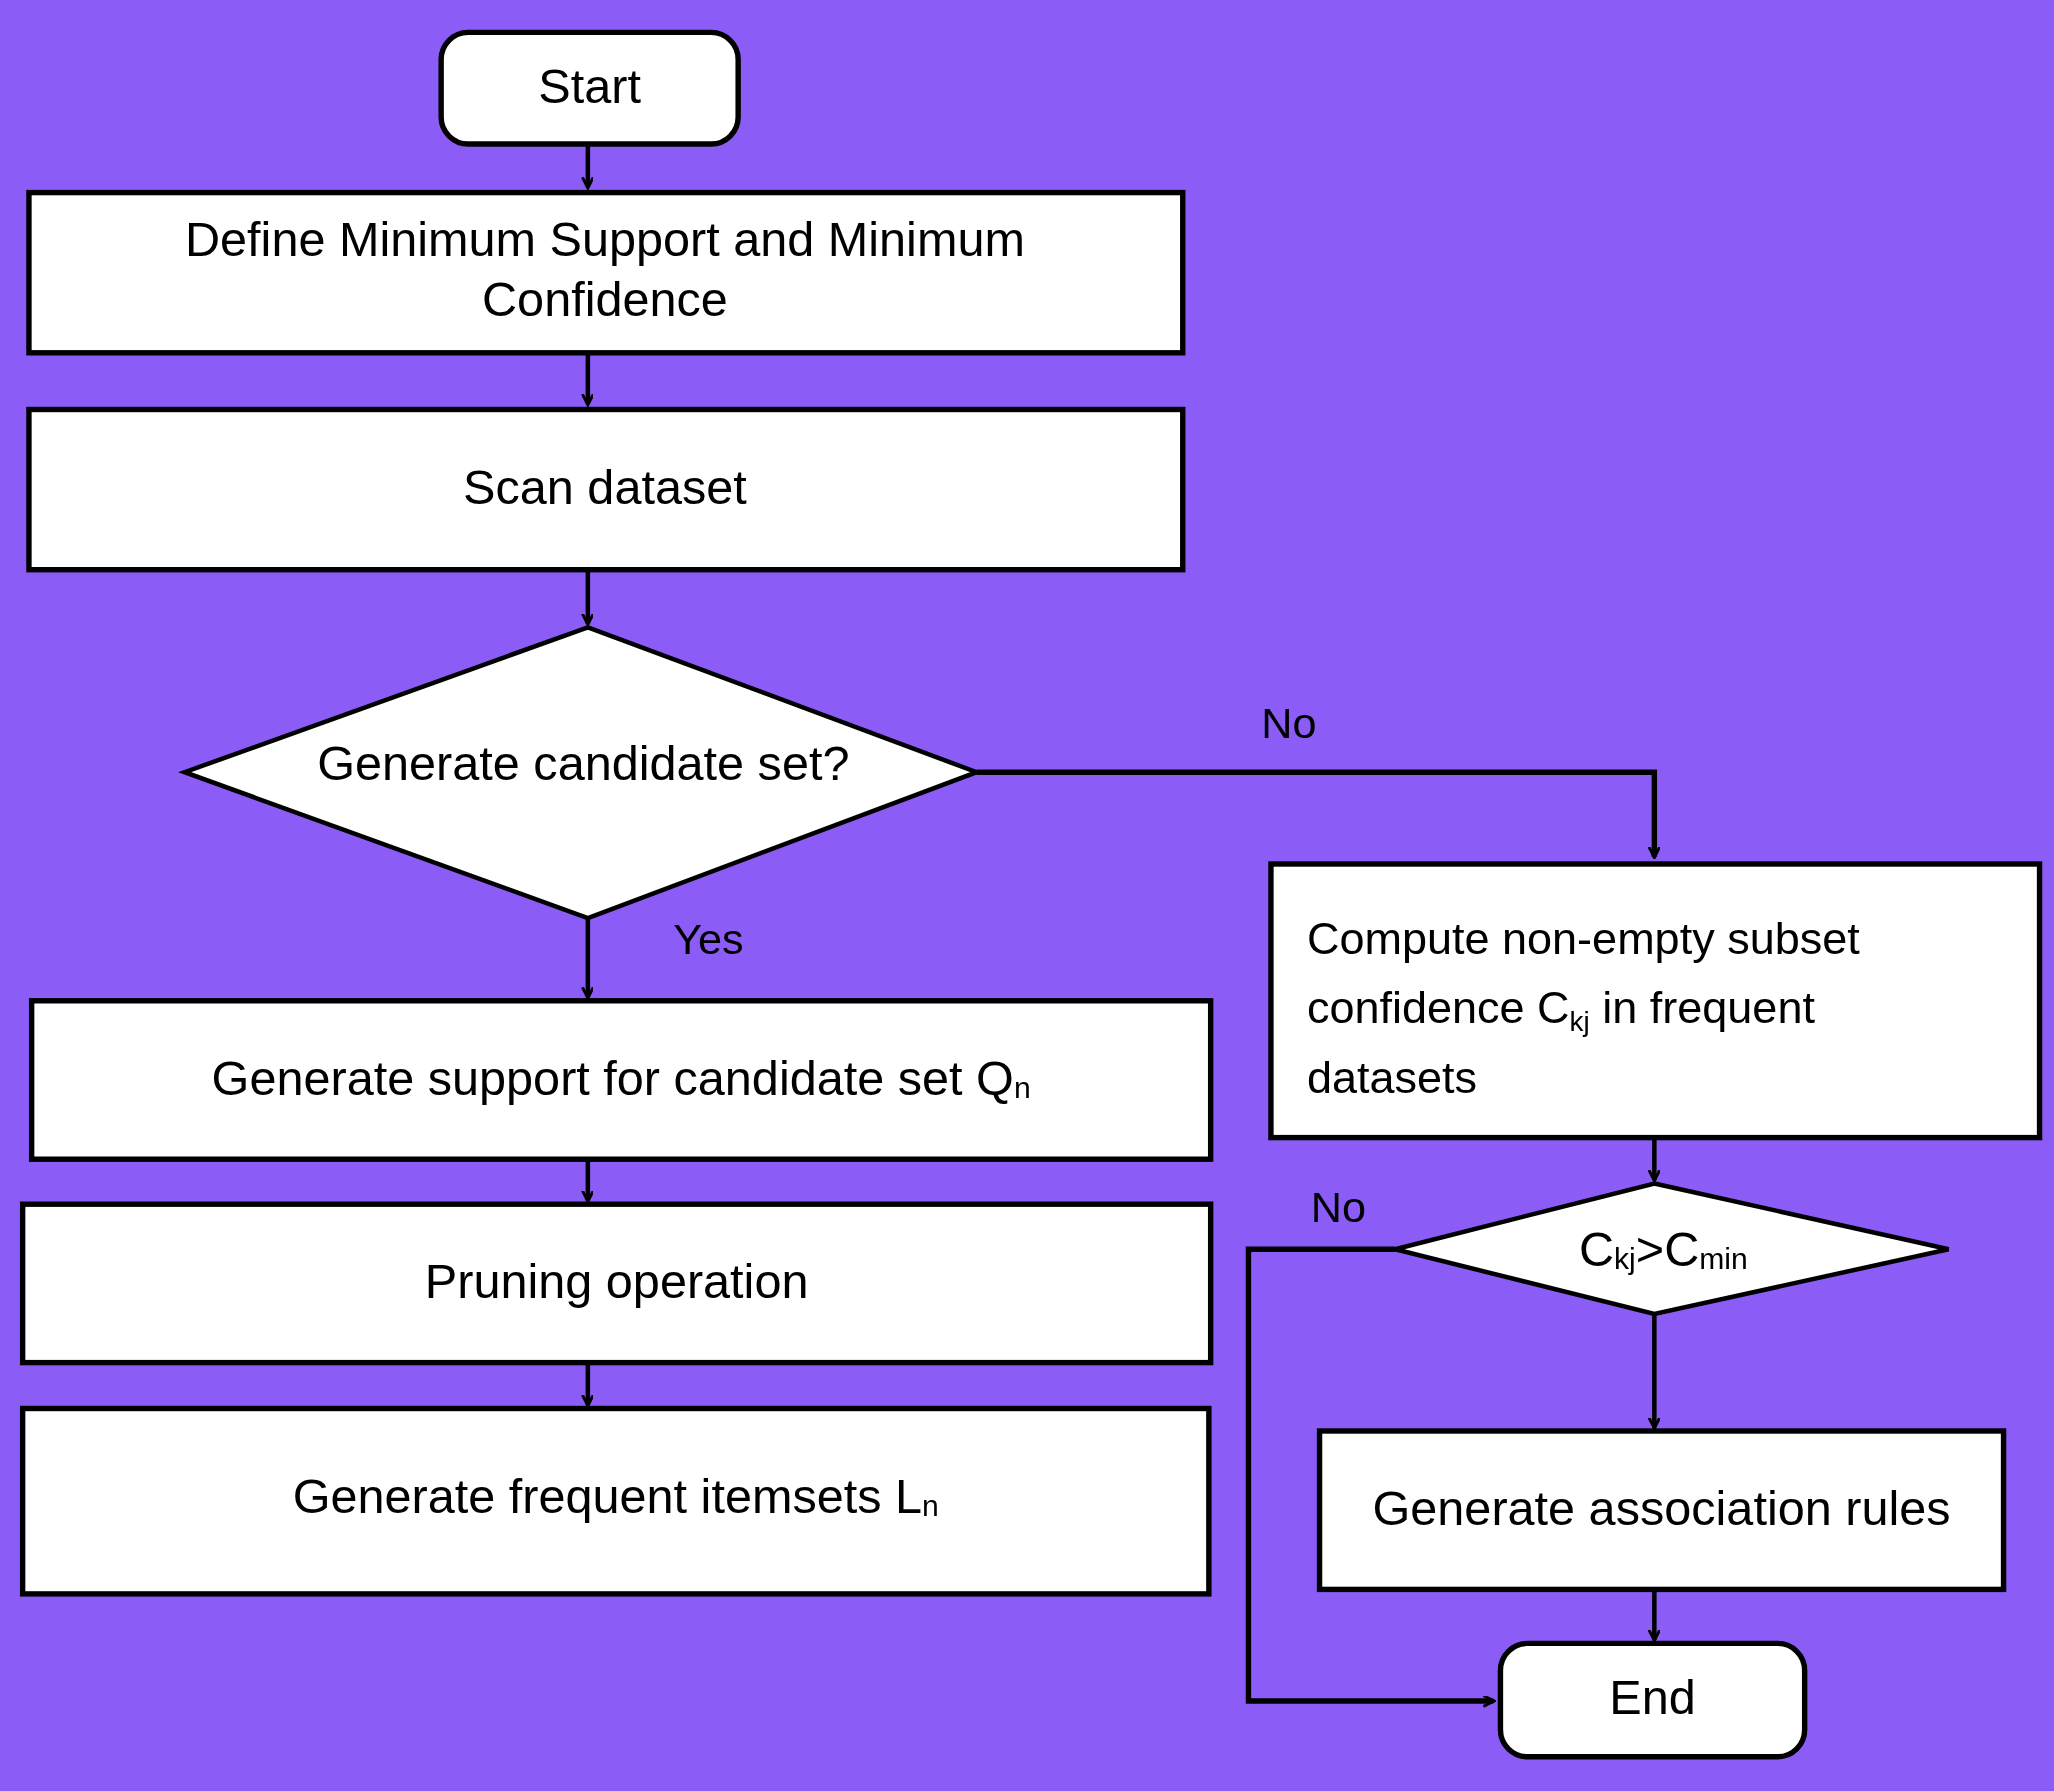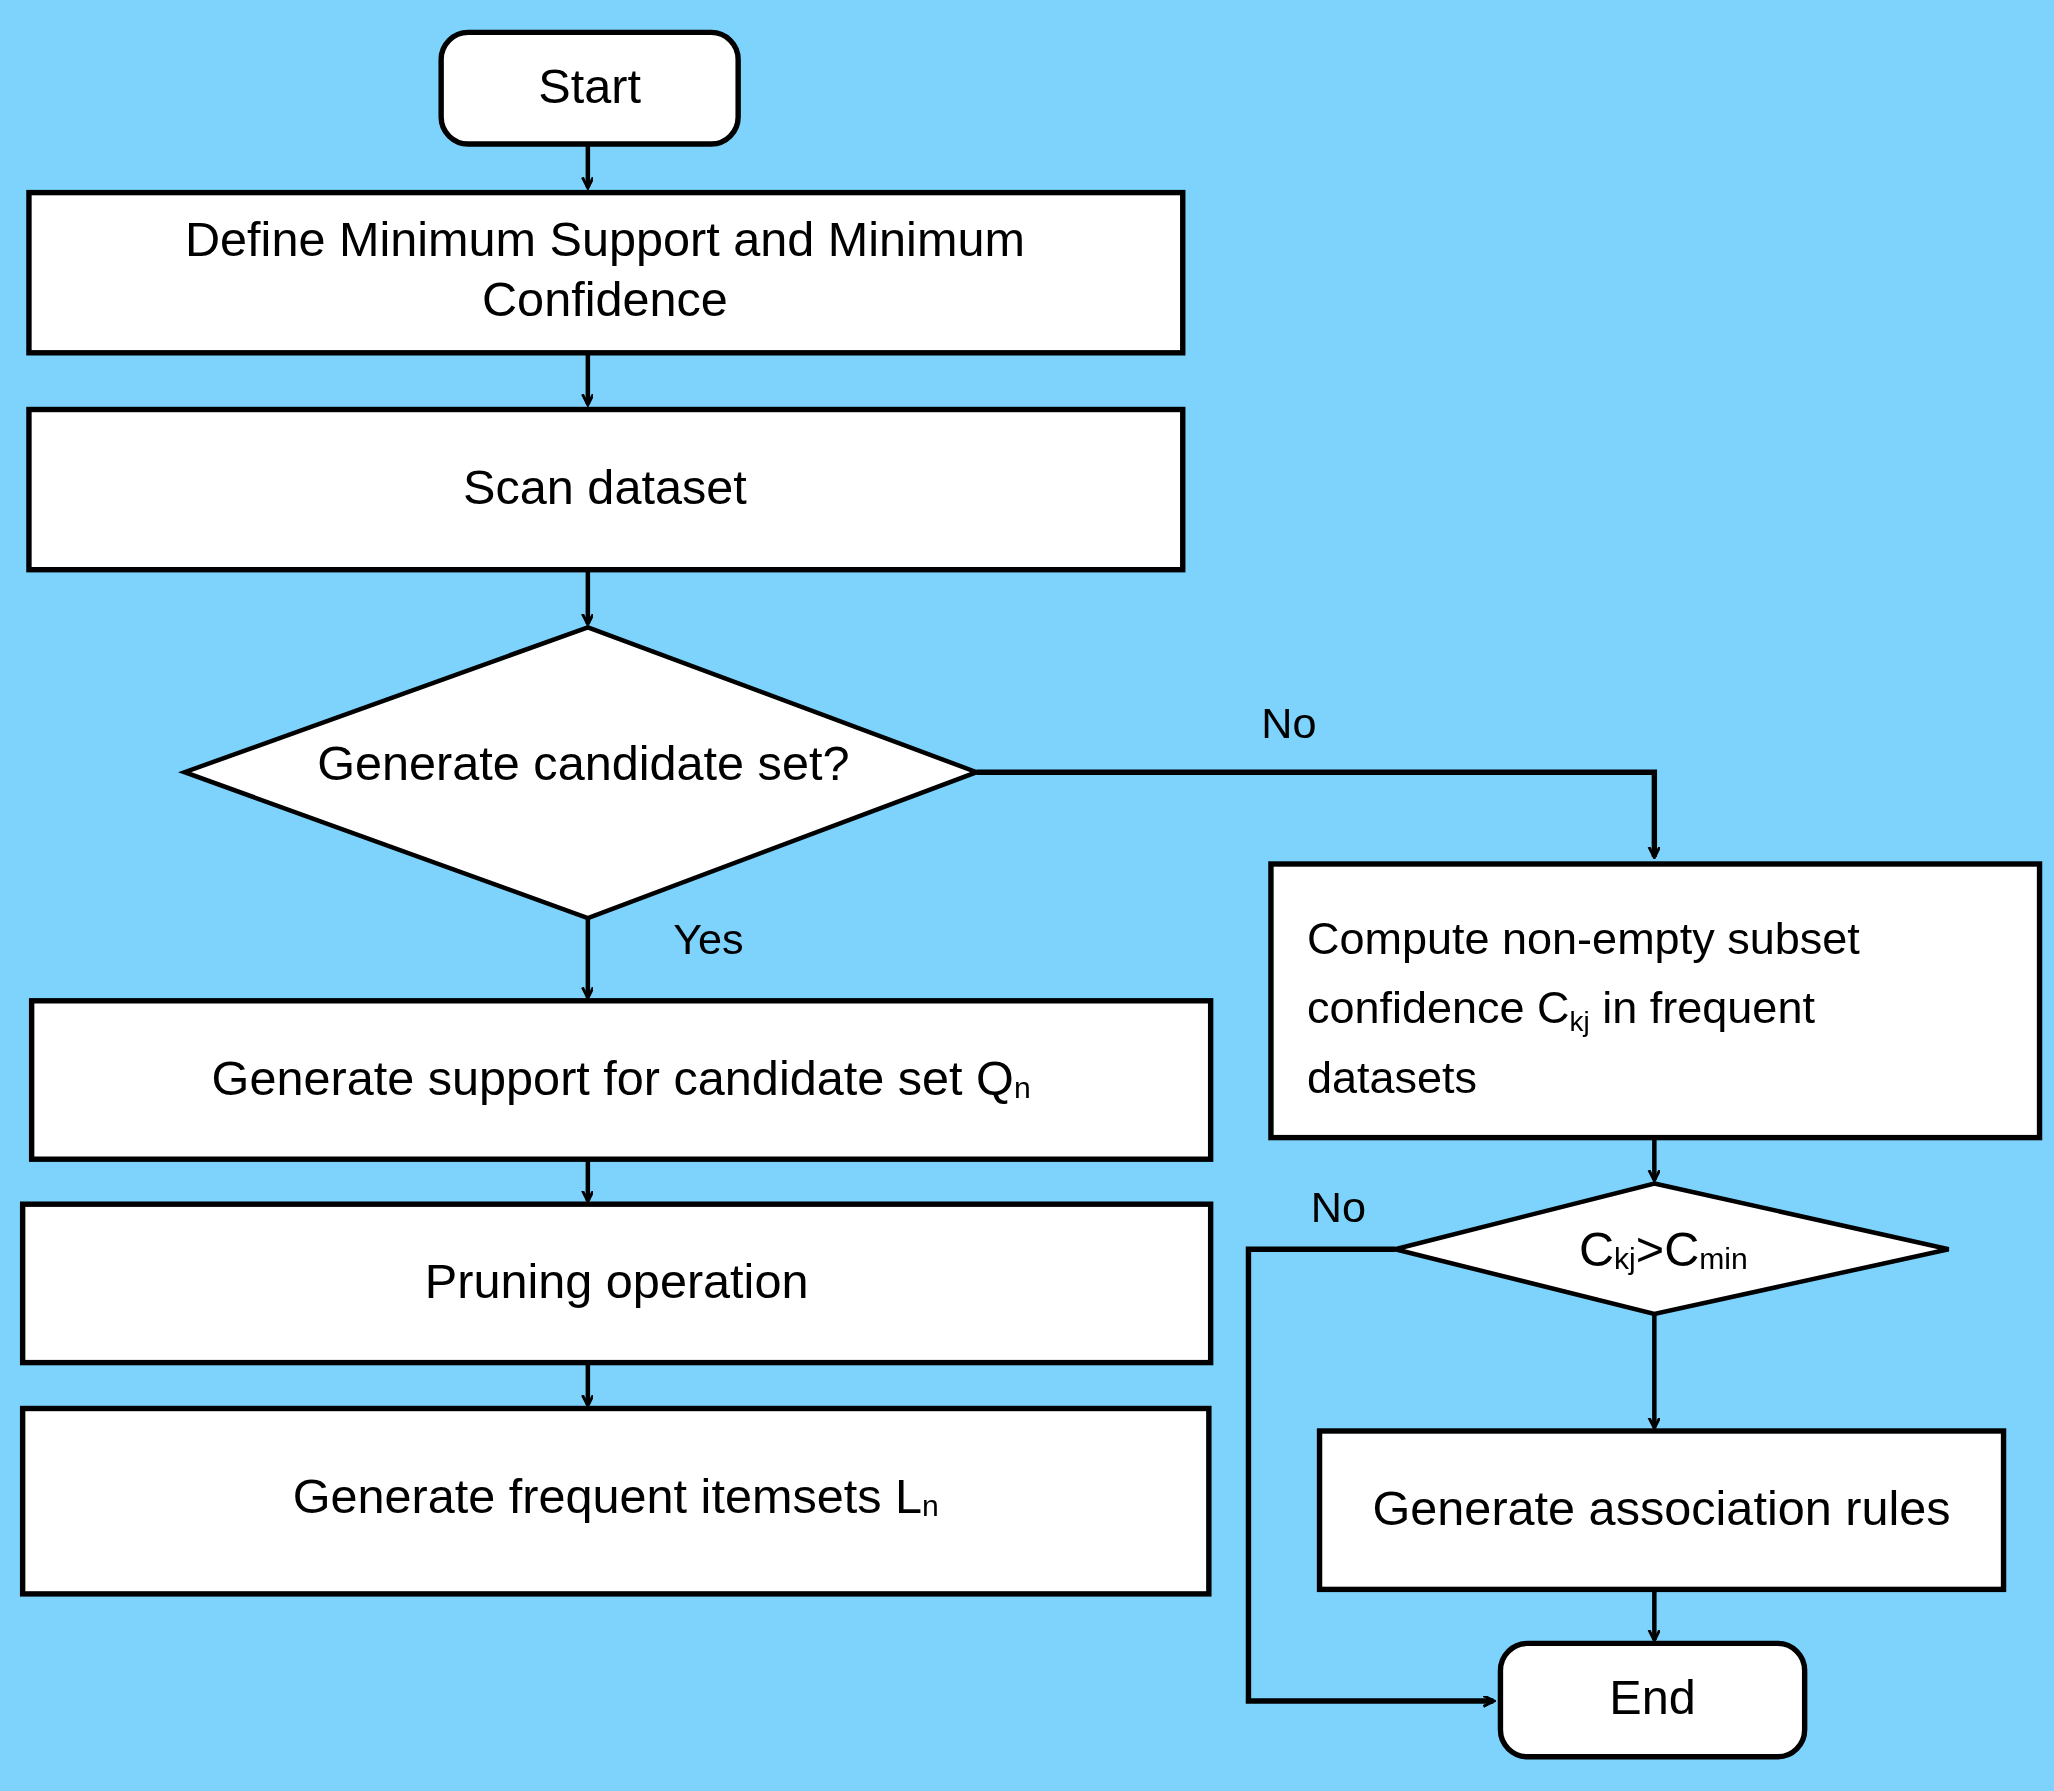--- a/index.html
+++ b/index.html
@@ -7,21 +7,21 @@
     padding: 0;
     background: #ffffff;
   }
   body {
     font-family: "Liberation Sans", sans-serif;
   }
   #flowchart-root {
     position: relative;
     width: 2055px;
     height: 1791px;
-    background: #7dd3fc;
+    background: #8b5cf6;
     overflow: hidden;
   }
   svg.diagram-canvas {
     position: absolute;
     top: 0;
     left: 0;
     width: 2055px;
     height: 1791px;
   }
   .node-shape {

